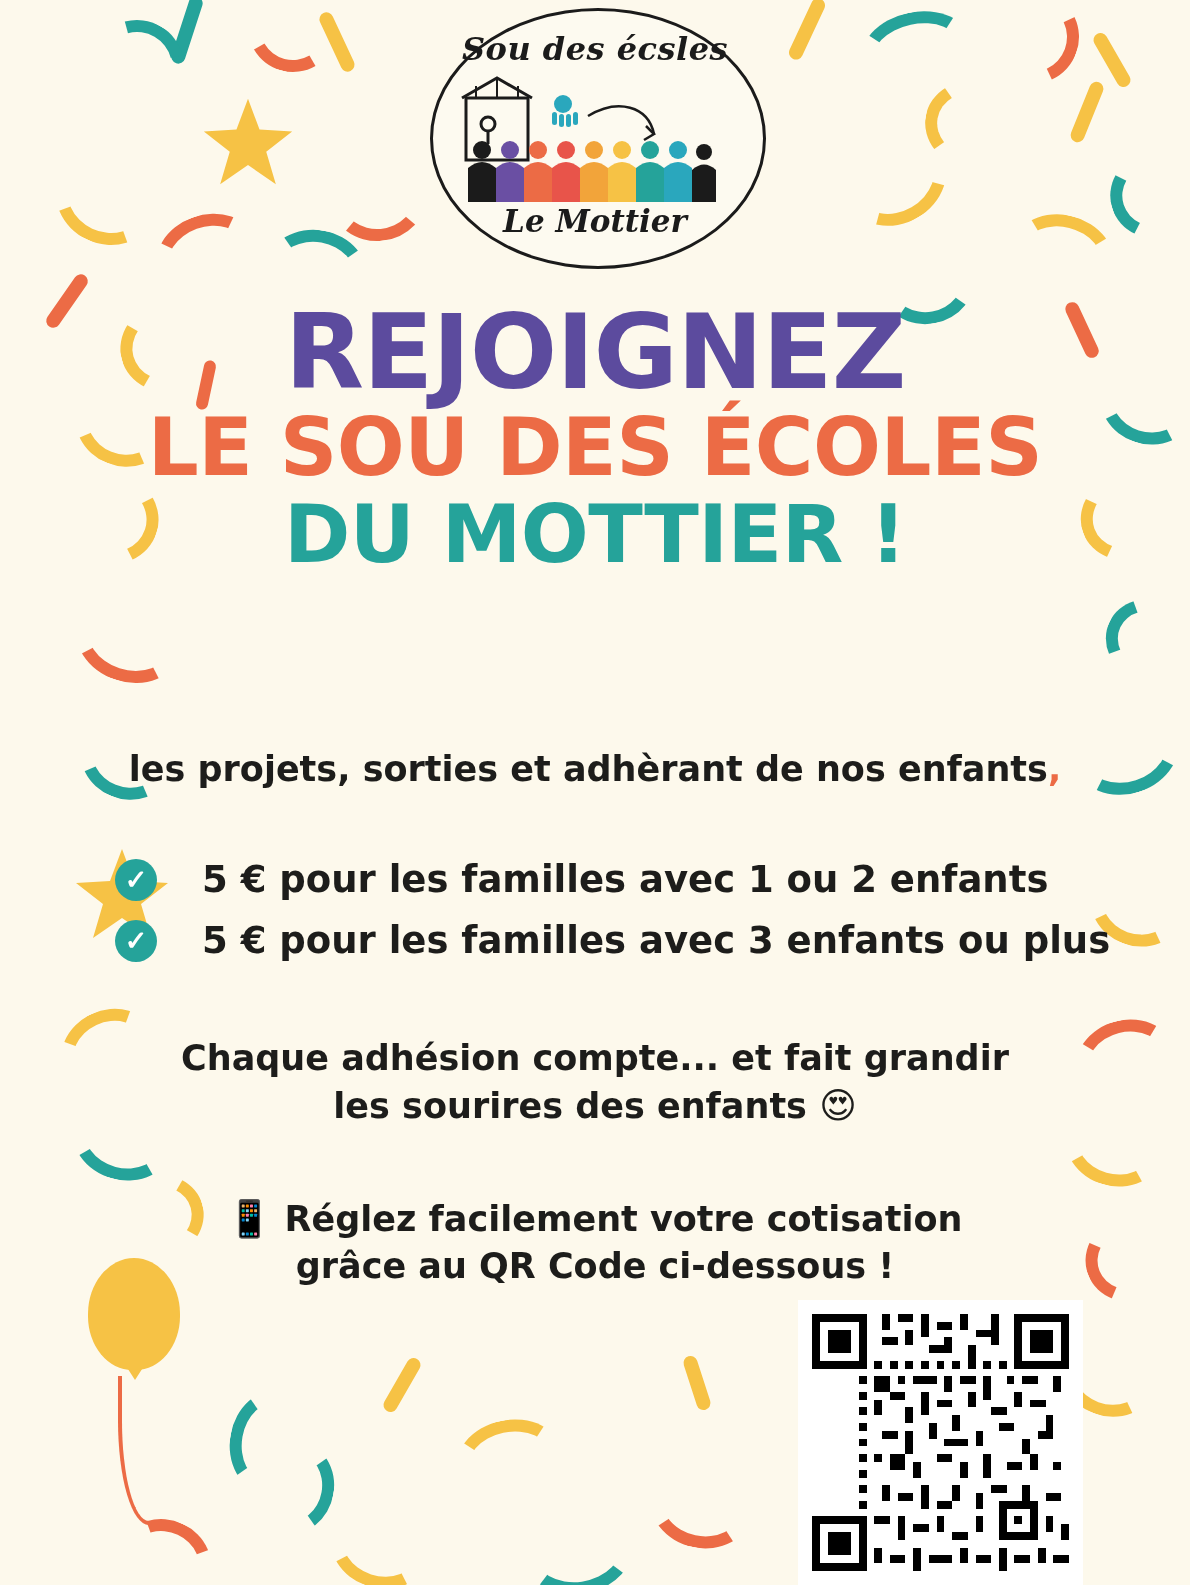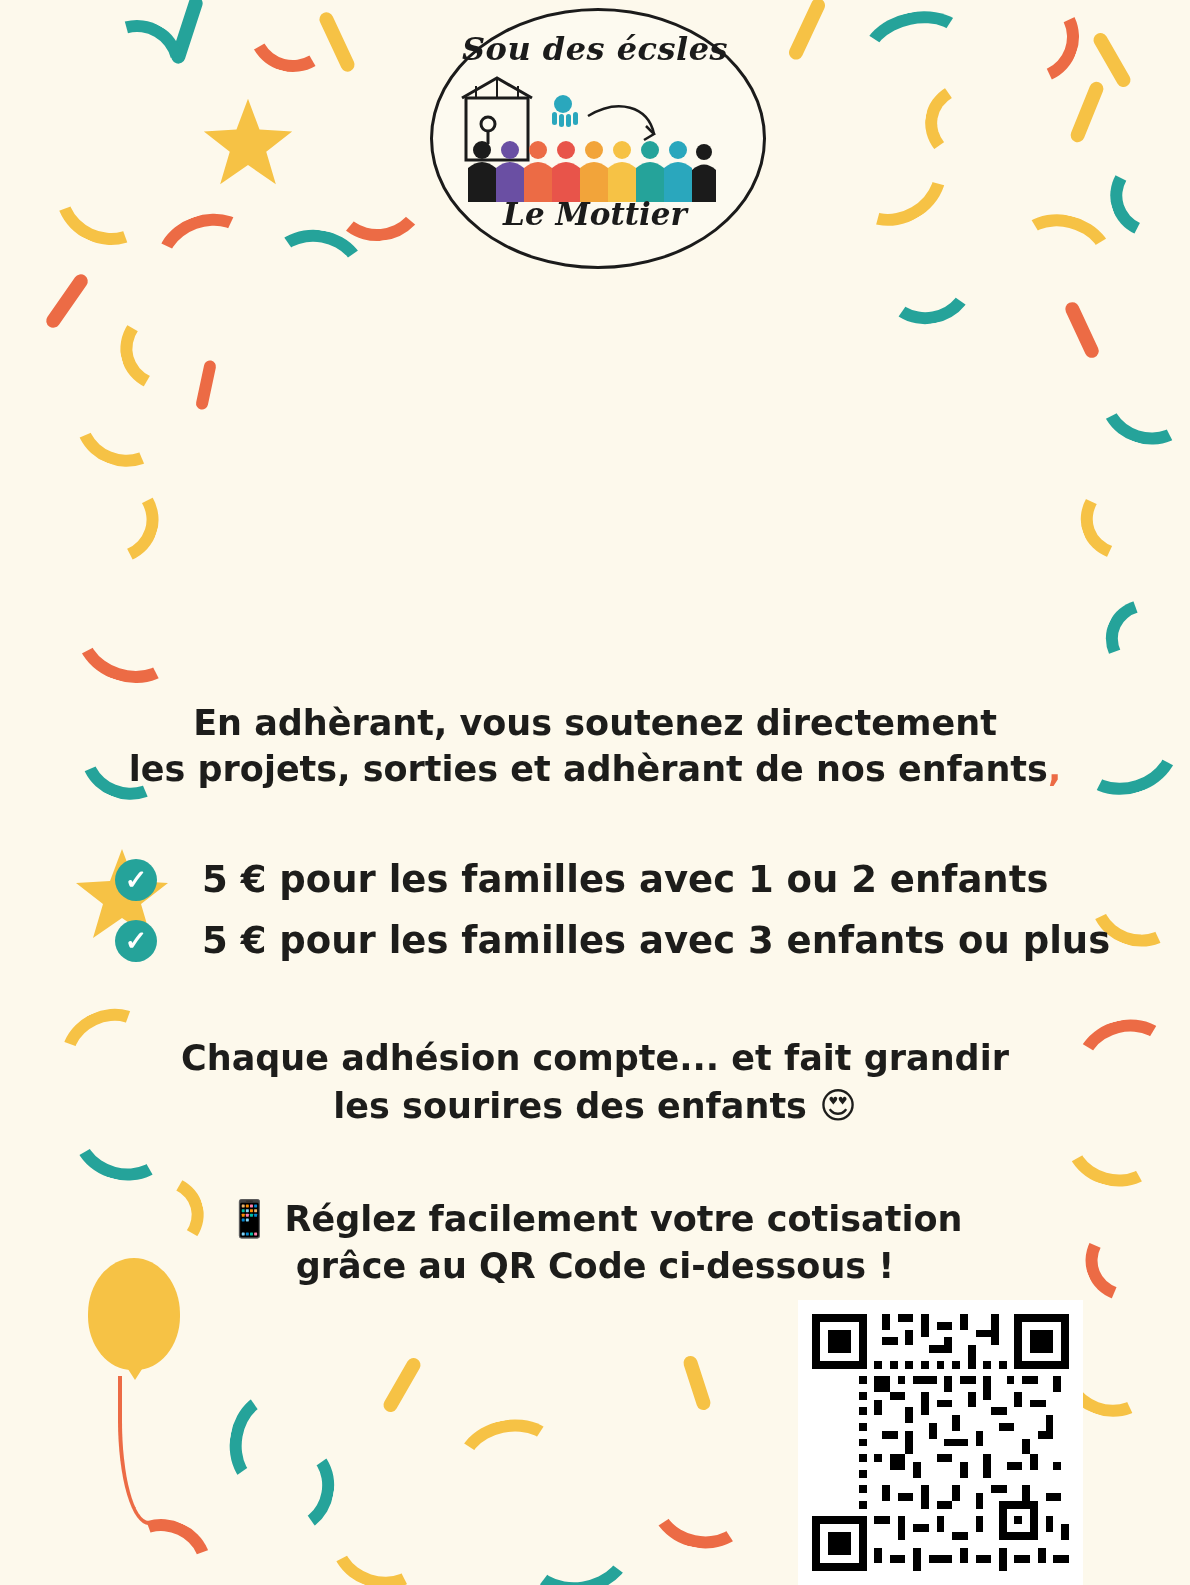--- a/index.html
+++ b/index.html
@@ -62,21 +62,21 @@
     font-style: italic;
     font-weight: bold;
     color: #1b1b1b;
   }
   .logo-title {
     top: 22px;
     font-size: 32px;
     letter-spacing: 0.5px;
   }
   .logo-sub {
-    bottom: 31px;
+    bottom: 24px;
     font-size: 31px;
   }
 
   
   .headline {
     position: absolute;
     left: 0;
     top: 300px;
     width: 1190px;
     text-align: center;
@@ -366,23 +366,28 @@
         <g fill="#1b1b1b">
             <circle cx="246" cy="76" r="8"></circle>
             <path d="M234 126 L234 94 Q246 83 258 94 L258 126 Z"></path>
           </g>
       </g>
     </svg>
 
     <div class="logo-sub">Le Mottier</div>
   </div>
 
+  <div class="headline">
+    <span class="l1">REJOIGNEZ</span>
+    <span class="l2">LE SOU DES ÉCOLES</span>
+    <span class="l3">DU MOTTIER !</span>
+  </div>
 
   <div class="intro">
-    <span>En adhèrant, vous soutenez directement</span><br>
+    <br>
     <span>les projets, sorties et adhèrant de nos enfants</span><span class="comma">,</span>
   </div>
 
   <div class="price-list">
     <div class="price-row">
       <span class="check">✓</span>
       <span class="price-text">5 € pour les familles avec 1 ou 2 enfants</span>
     </div>
     <div class="price-row">
       <span class="check">✓</span>

